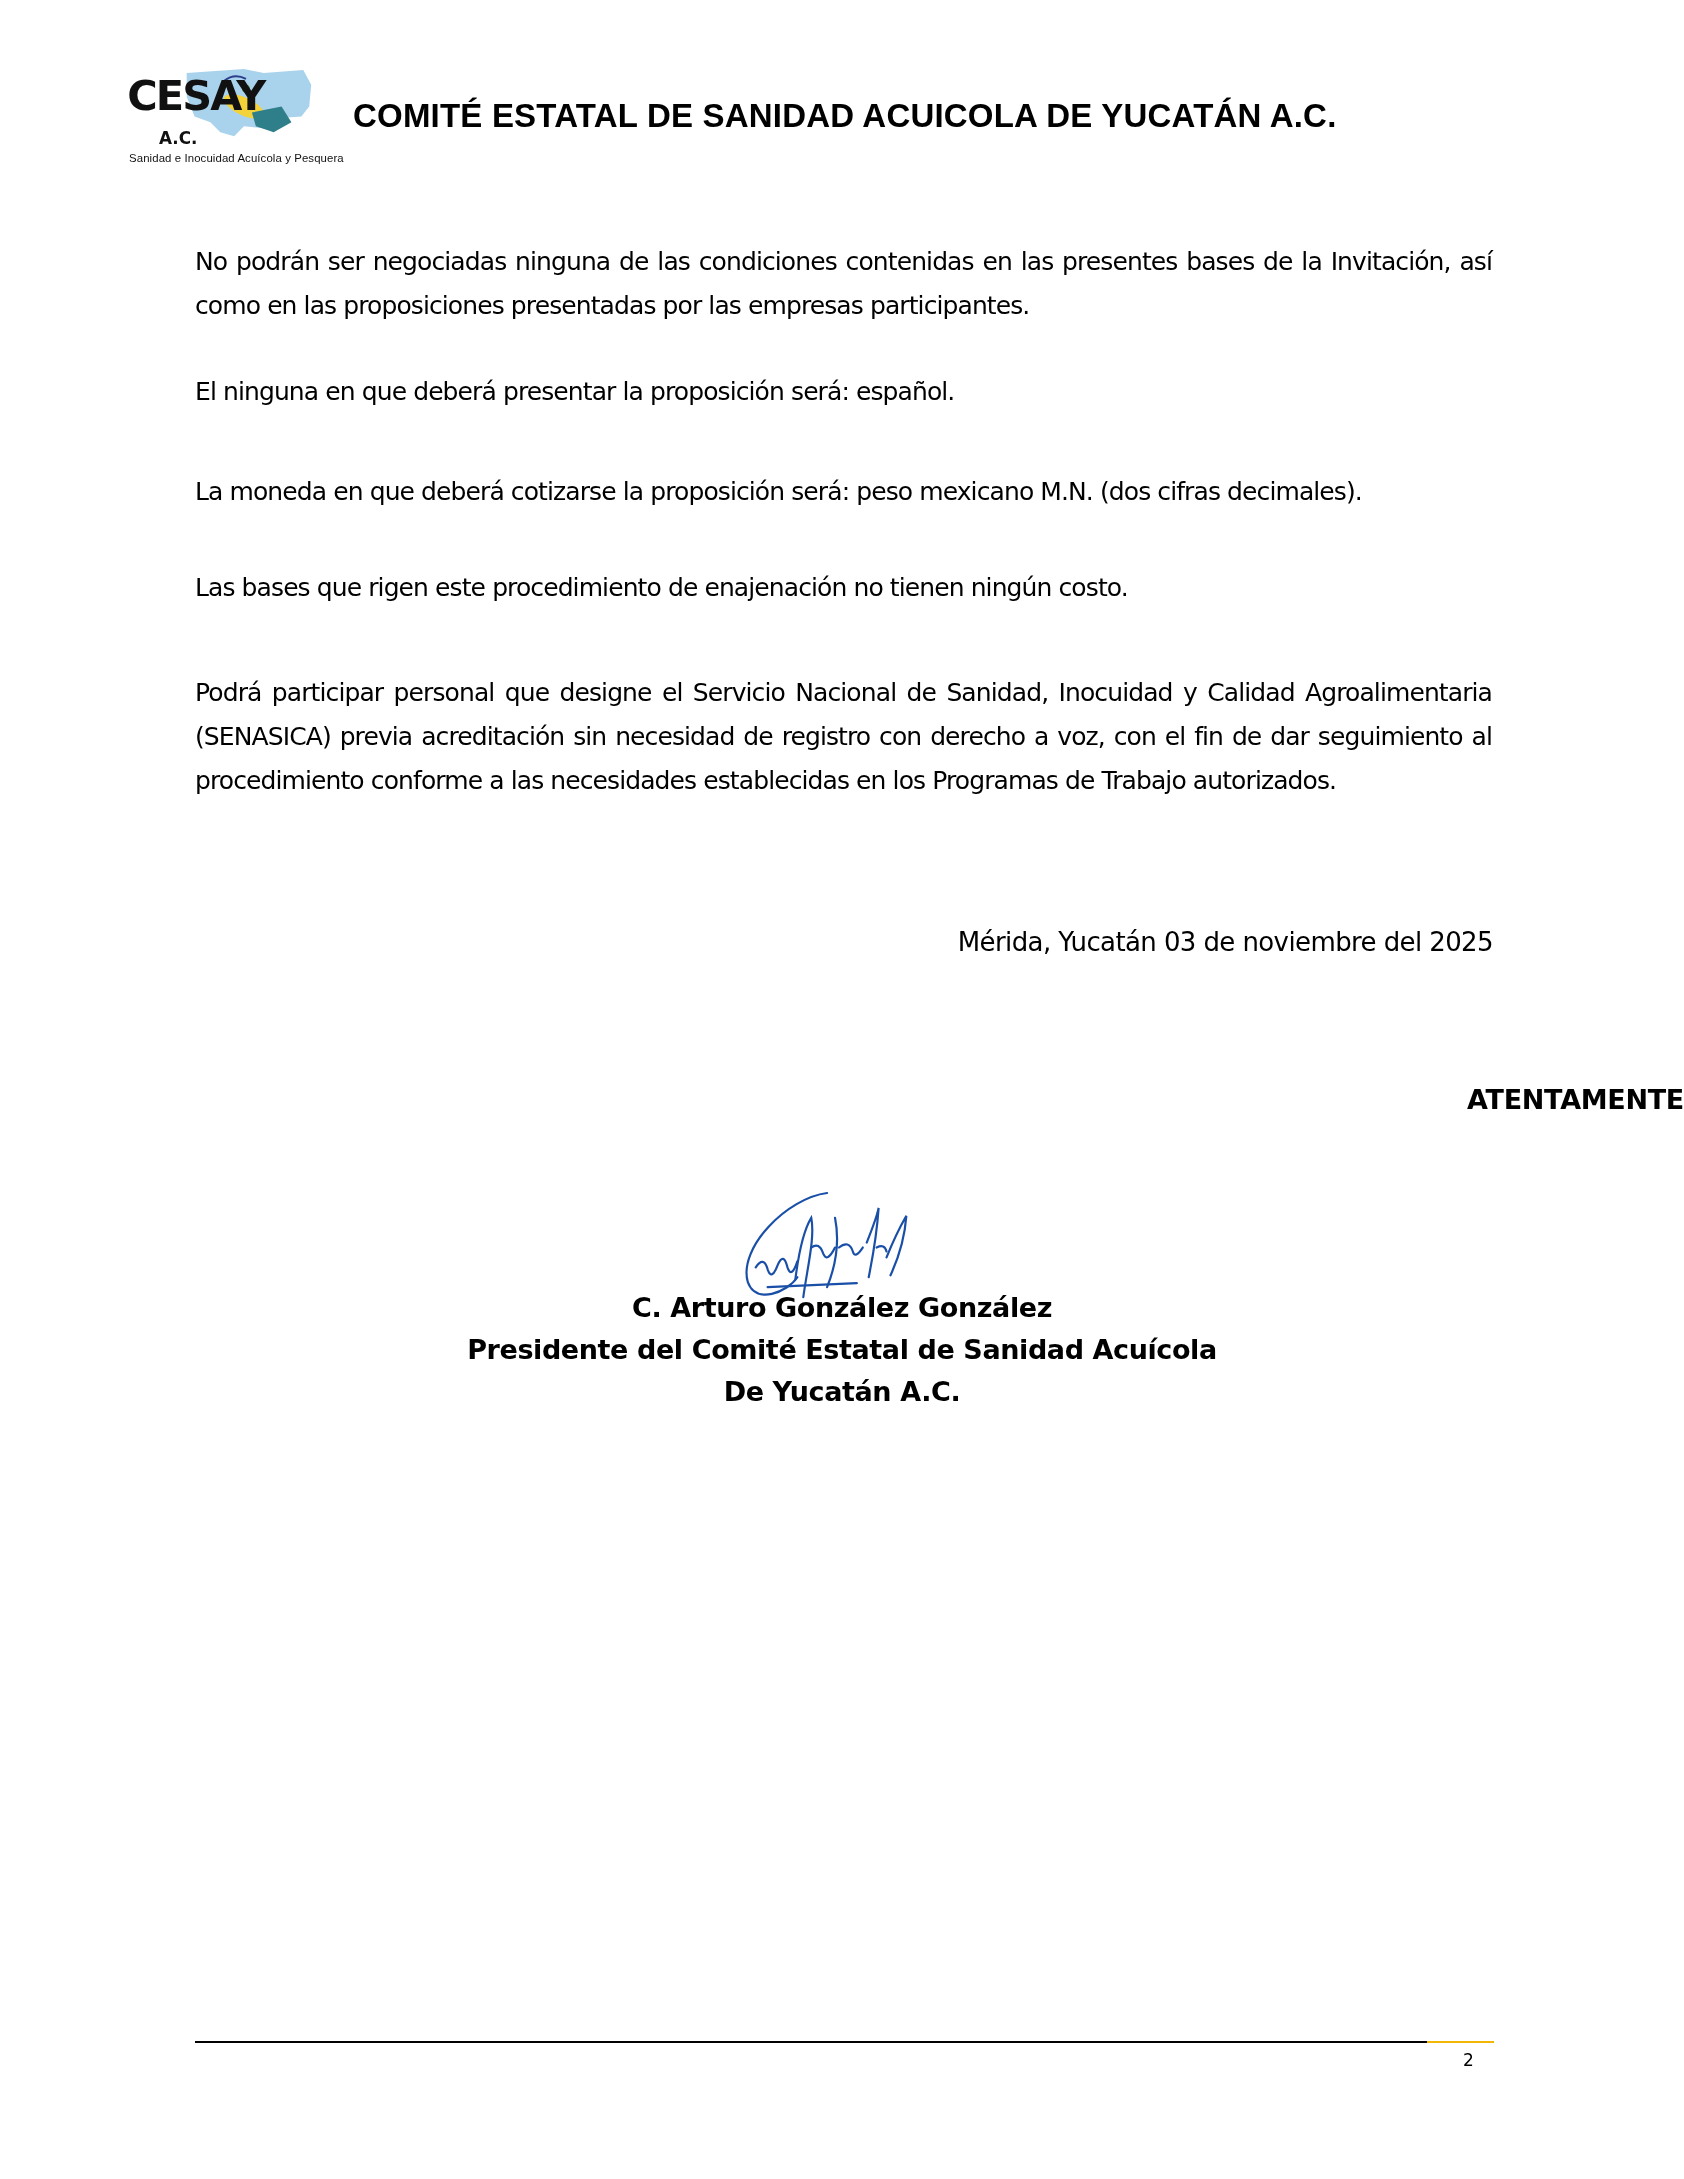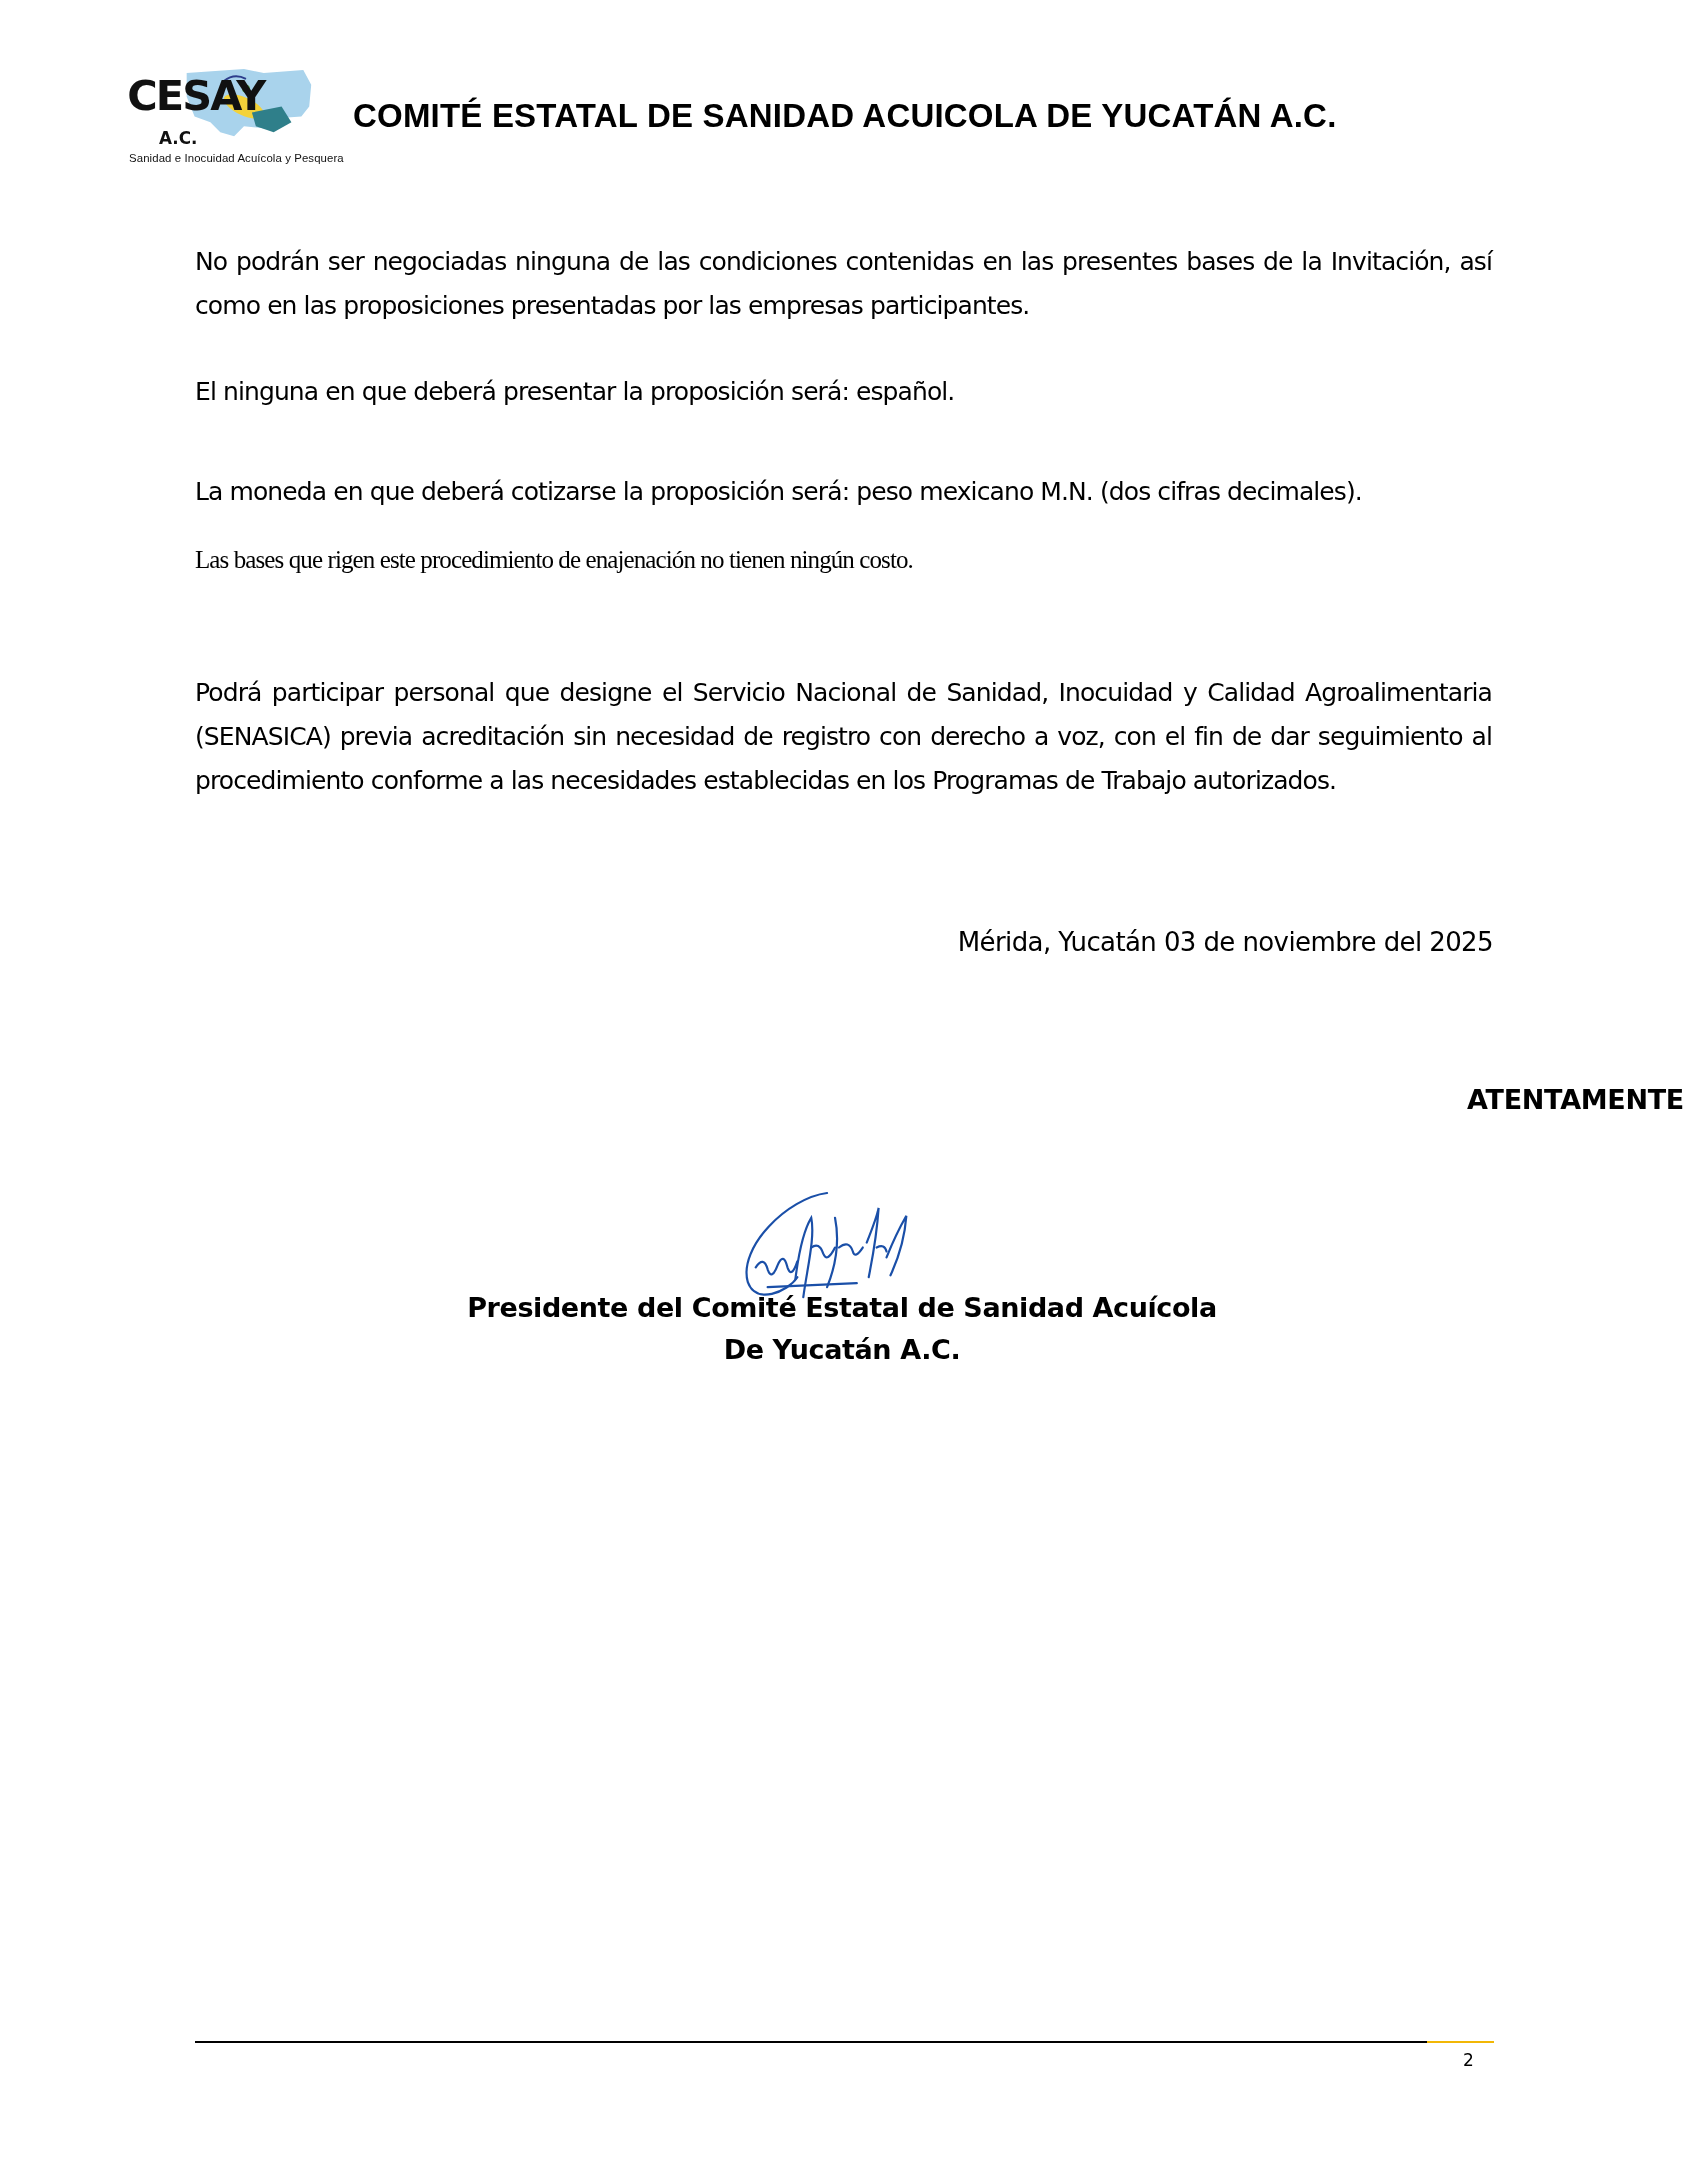--- a/index.html
+++ b/index.html
@@ -14,21 +14,21 @@
   .header-title { position: absolute; left: 353px; top: 97px; font-family: "Liberation Sans", sans-serif;
                   font-weight: bold; font-size: 33px; letter-spacing: 0.2px; white-space: nowrap; }
 
   
   .body-text { position: absolute; left: 195px; width: 1297px; font-size: 25px; line-height: 44px;
                font-family: "DejaVu Sans", sans-serif; letter-spacing: -0.9px; word-spacing: 0px; }
   .justify { text-align: justify; }
   .p1 { top: 240px; }
   .p2 { top: 370px; }
   .p3 { top: 454px; margin-top: 16px; }
-  .p4 { top: 538px; font-family: Liberation Serif, serif; }
+  .p4 { top: 566px; }
   .p5 { top: 671px; }
 
   .date-line { position: absolute; right: 191px; top: 927px; font-size: 26px; letter-spacing: -0.6px; white-space: nowrap; }
 
   .atentamente { position: absolute; left: 0; width: 1684px; top: 1084px; text-align: right;
                  font-weight: bold; font-size: 27px; letter-spacing: -0.3px; }
 
   .signature { position: absolute; left: 728px; top: 1188px; width: 218px; height: 124px; }
 
   .sign-block { position: absolute; left: 0; width: 1684px; top: 1287px; text-align: center;
@@ -80,20 +80,21 @@
     <path d="M108 30 C112 50 110 75 100 100"></path>
     <path d="M112 60 q10 -8 14 4 q2 8 10 -4"></path>
     <path d="M140 55 C146 40 150 30 152 20 C150 50 146 70 142 90"></path>
     <path d="M150 60 q8 -4 10 4"></path>
     <path d="M160 70 C168 50 176 35 180 28 C178 55 170 75 164 88"></path>
     <path d="M40 100 L130 96"></path>
   </g>
 </svg>
 
 <div class="sign-block">
+  <div>C. Arturo González González</div>
   <div>Presidente del Comité Estatal de Sanidad Acuícola</div>
   <div>De Yucatán A.C.</div>
 </div>
 
 <div class="footer-rule-black"></div>
 <div class="footer-rule-gold"></div>
 <div class="page-number">2</div>
 
 
 </body></html>

